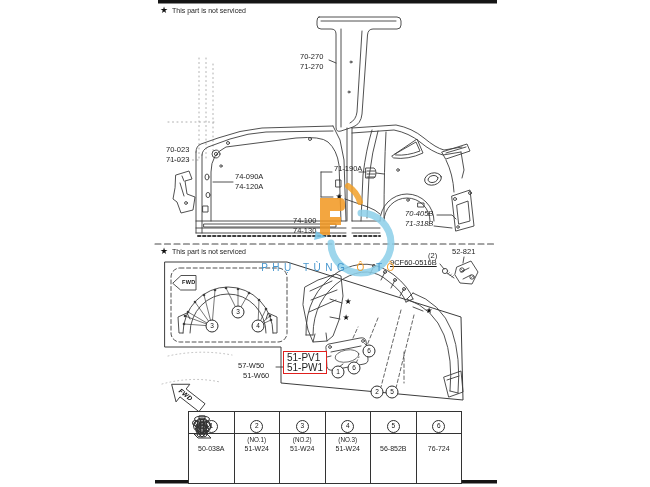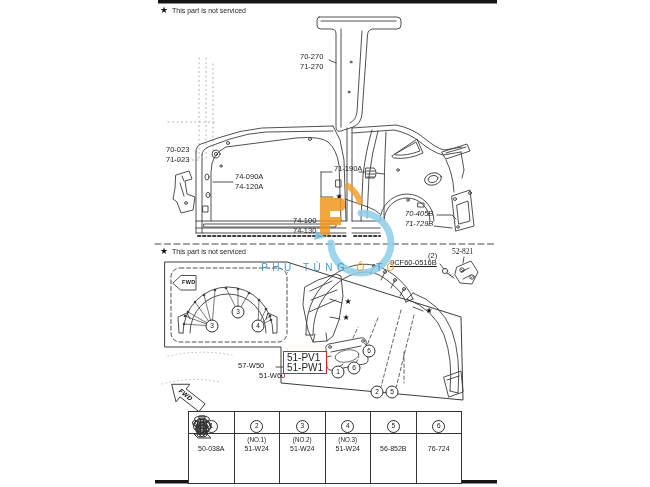--- a/index.html
+++ b/index.html
@@ -296,36 +296,36 @@
   </div>
   <div class="lbl" style="left:293px;top:177px;margin-top:39px;">
     <div>74-100</div>
     <div>74-130</div>
   </div>
   <div class="lbl" style="left:334px;top:164px;">
     <div>71-190A</div>
   </div>
   <div class="lbl" style="left:405px;top:209px;font-style:italic;">
     <div>70-405B</div>
-    <div>71-729B</div>
+    <div>71-318B</div>
   </div>
   <span class="star" style="left:339px;top:197px;">★</span>
 
   <div class="lbl" style="left:428px;top:251px;">
     <div>(2)</div>
   </div>
   <div class="lbl" style="left:390px;top:258px;text-decoration:underline;">
     <div>9CF60-0516B</div>
   </div>
-  <div class="lbl" style="left:452px;top:247px;font-family:Liberation Serif, serif;">
+  <div class="lbl" style="left:452px;top:247px;">
     <div>52-821</div>
   </div>
   <div class="lbl" style="left:238px;top:361px;">
     <div>57-W50</div>
-    <div style="margin-left:21px;">51-W60</div>
+    <div style="margin-left:5px;">51-W60</div>
   </div>
   <div class="redbox">
     <div>51-PV1</div>
     <div>51-PW1</div>
   </div>
   <span class="fwdtxt" style="left:182px;top:279px;">FWD</span>
   <span class="fwdtxt rot" style="left:178px;top:391px;">FWD</span>
 
   <span class="star" style="left:348px;top:302px;">★</span>
   <span class="star" style="left:346px;top:318px;">★</span>

